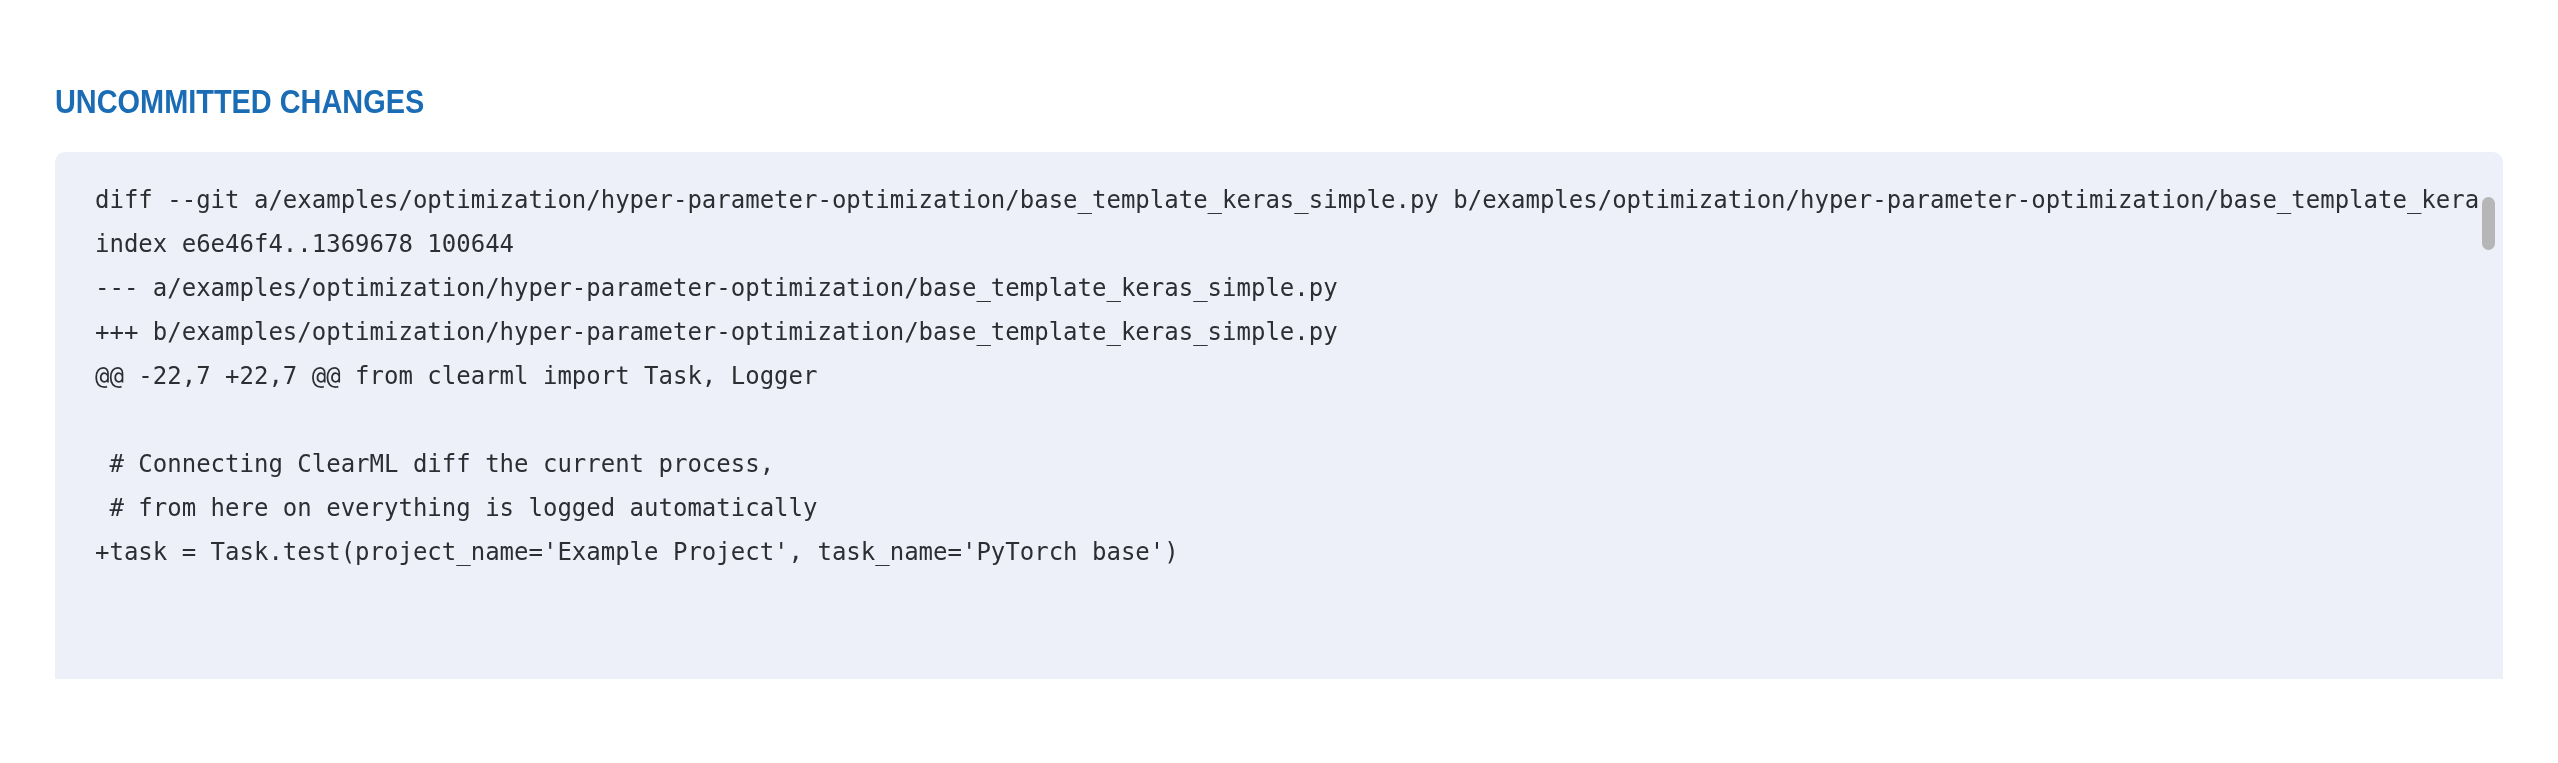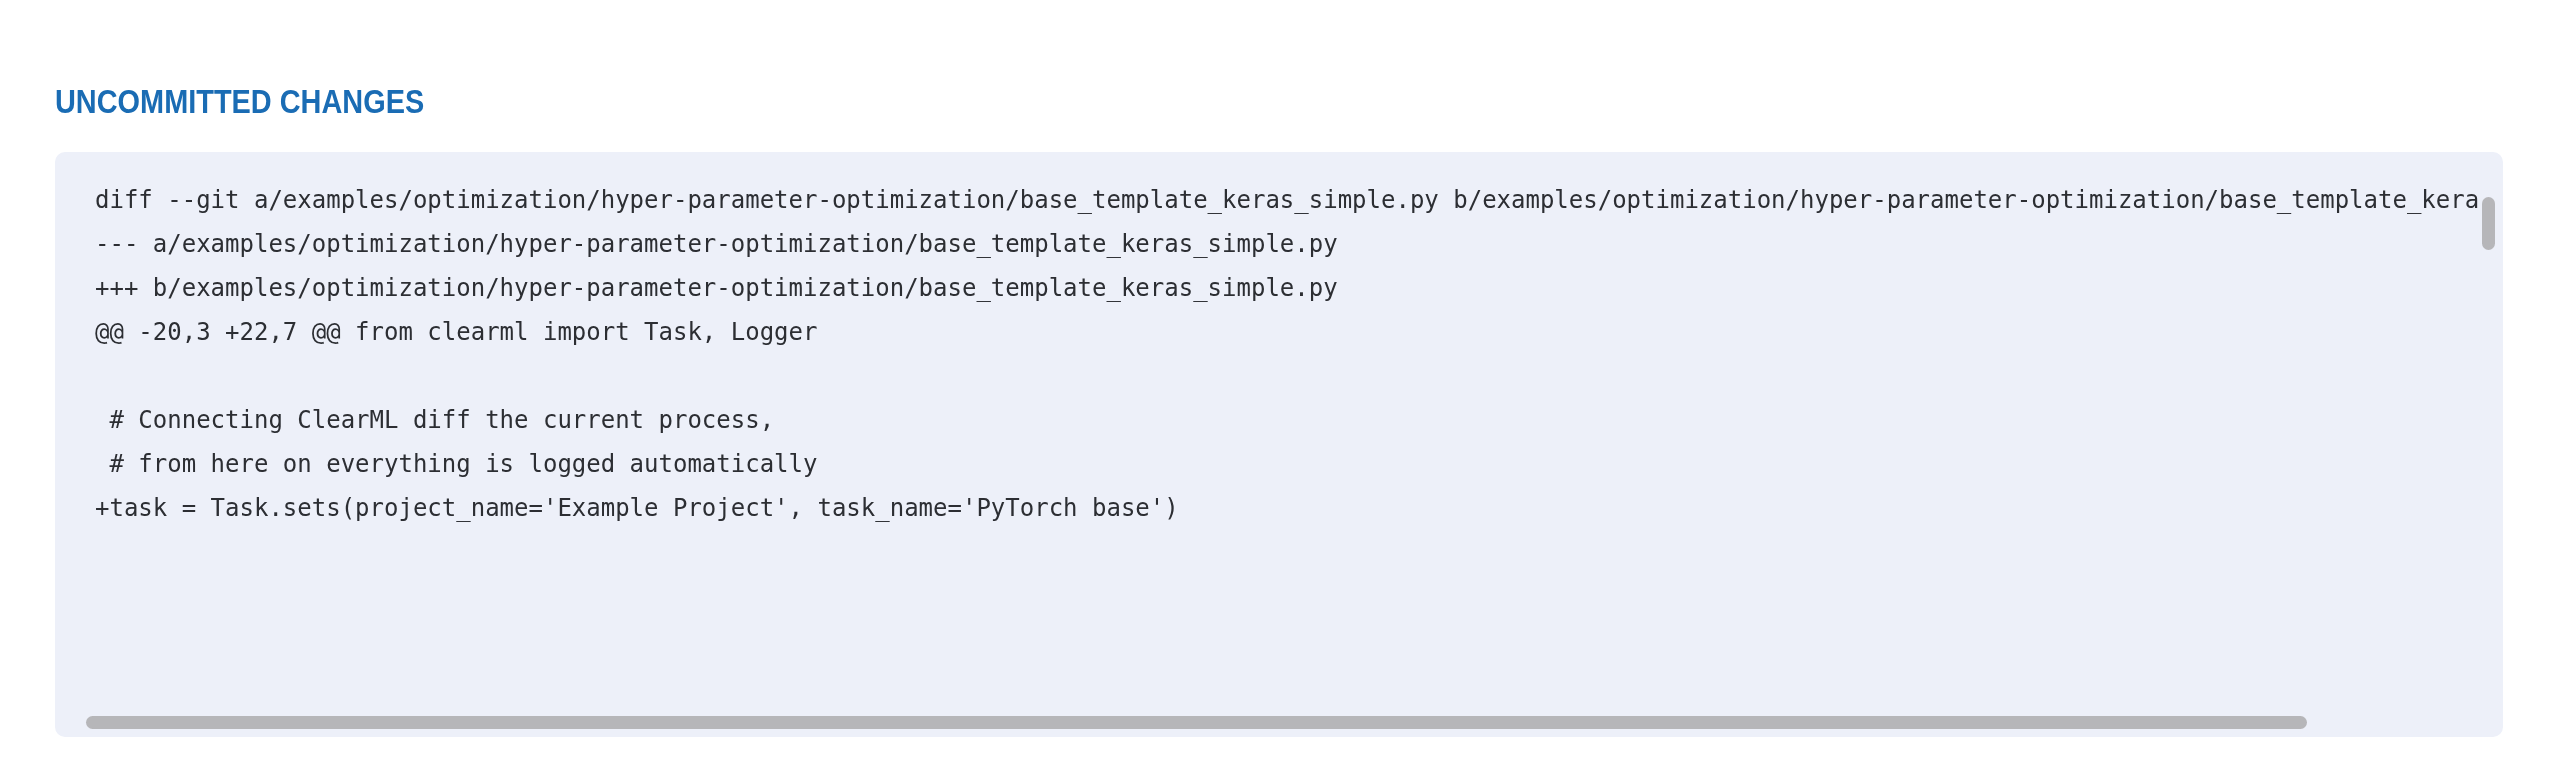--- a/index.html
+++ b/index.html
@@ -12,21 +12,21 @@
   * { box-sizing: border-box; }
   html, body {
     margin: 0;
     padding: 0;
     background: var(--page-bg);
     font-family: "Liberation Sans", sans-serif;
   }
   .viewport {
     position: relative;
     width: 2558px;
-    height: 763px;
+    height: 679px;
     background: var(--page-bg);
     overflow: hidden;
   }
   .section-title {
     position: absolute;
     left: 55px;
     top: 82px;
     font-size: 34px;
     font-weight: 700;
     letter-spacing: 0px;
@@ -85,35 +85,36 @@
 <div class="viewport">
 
   <div class="section-title">UNCOMMITTED CHANGES</div>
 
   <div class="diff-panel">
 
     <div class="code-clip">
 
         <div class="code-line">diff --git a/examples/optimization/hyper-parameter-optimization/base_template_keras_simple.py b/examples/optimization/hyper-parameter-optimization/base_template_keras_simple.py</div>
 
+        <div class="code-line">index e6e46f4..1369678 100644</div>
 
         <div class="code-line">--- a/examples/optimization/hyper-parameter-optimization/base_template_keras_simple.py</div>
 
         <div class="code-line">+++ b/examples/optimization/hyper-parameter-optimization/base_template_keras_simple.py</div>
 
-        <div class="code-line">@@ -20,3 +22,7 @@ from clearml import Task, Logger</div>
+        <div class="code-line">@@ -22,7 +22,7 @@ from clearml import Task, Logger</div>
 
         <div class="code-line"></div>
 
         <div class="code-line"> # Connecting ClearML diff the current process,</div>
 
         <div class="code-line"> # from here on everything is logged automatically</div>
 
 
-        <div class="code-line">+task = Task.sets(project_name='Example Project', task_name='PyTorch base')</div>
+        <div class="code-line">+task = Task.test(project_name='Example Project', task_name='PyTorch base')</div>
 
         <div class="code-line"></div>
 
       </div>
 
     <div class="vscroll-thumb"></div>
 
     <div class="hscroll-thumb"></div>
   </div>
 

